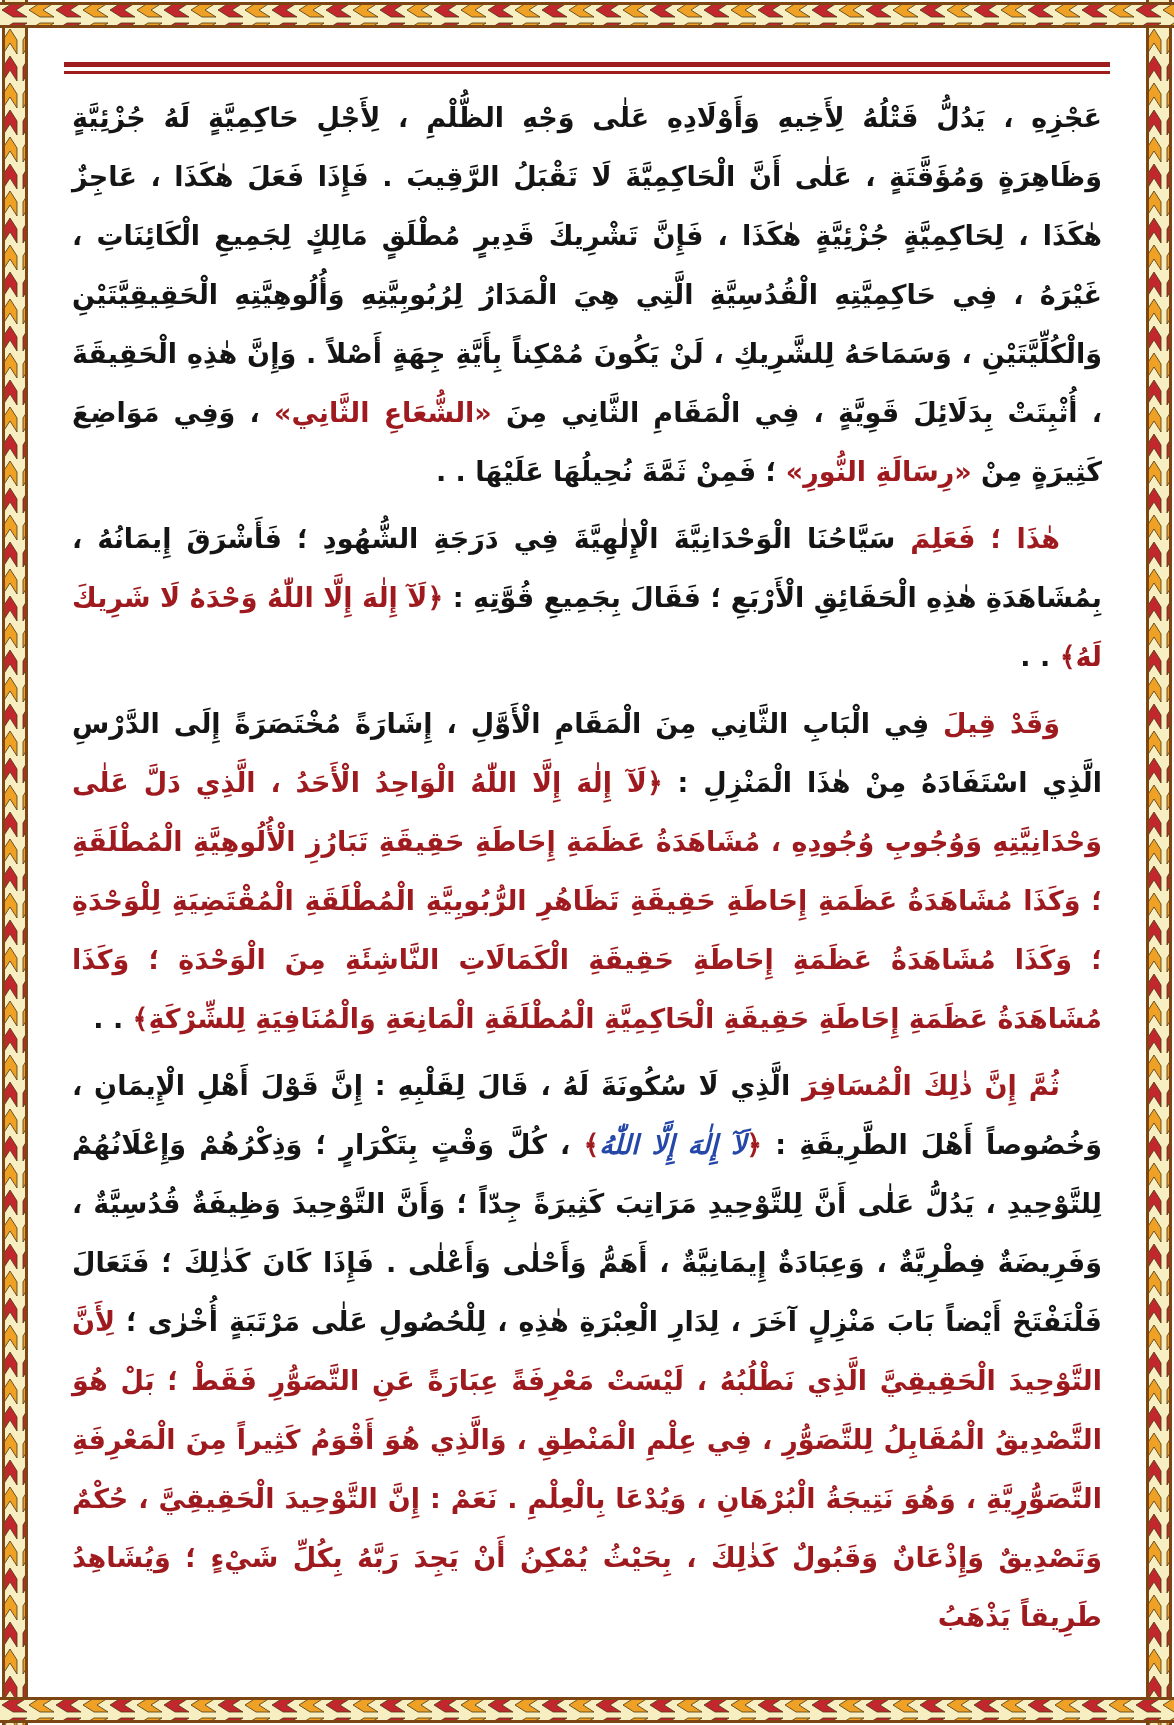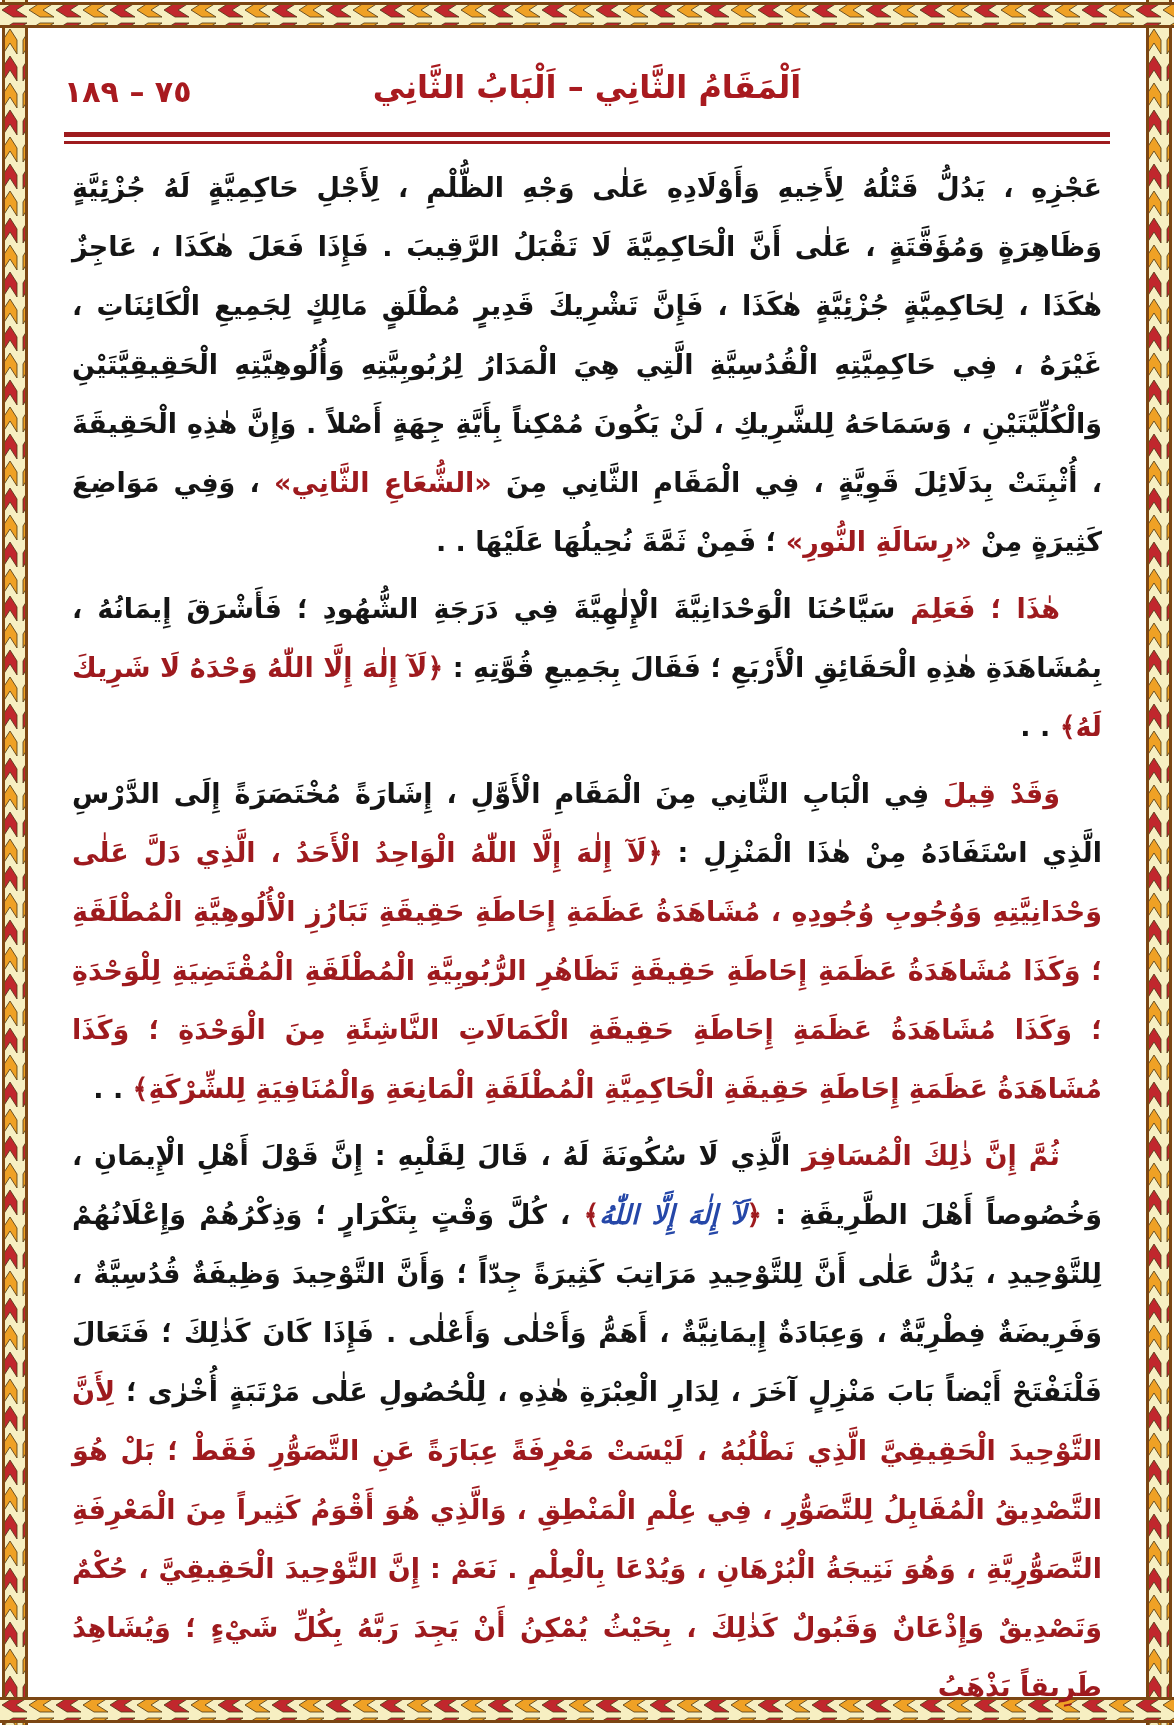--- a/index.html
+++ b/index.html
@@ -117,24 +117,20 @@
         <polygon points="2,10 13,3 27,3 16,10 27,17 13,17" class="br-red" stroke="#4a3410" stroke-width="0.8"></polygon>
         <polygon points="29,10 40,3 54,3 43,10 54,17 40,17" class="br-gold" stroke="#4a3410" stroke-width="0.8"></polygon>
       </pattern>
     </defs>
     <rect x="0" y="2" width="1174" height="3" class="br-brown"></rect>
     <rect x="0" y="5" width="1174" height="20" fill="url(#chainH2)"></rect>
     <rect x="0" y="25" width="1174" height="3" class="br-brown"></rect>
   </svg>
 
   <div class="content">
-    <div class="header-row">
-      <div class="page-number">٧٥ – ١٨٩</div>
-      <div class="page-title">اَلْمَقَامُ الثَّانِي – اَلْبَابُ الثَّانِي</div>
-    </div>
     <div class="header-rule"></div>
     <div class="body-text">
         <p class="para"><span class="seg-k">عَجْزِهِ ، يَدُلُّ قَتْلُهُ لِأَخِيهِ وَأَوْلَادِهِ عَلٰى وَجْهِ الظُّلْمِ ، لِأَجْلِ حَاكِمِيَّةٍ لَهُ جُزْئِيَّةٍ وَظَاهِرَةٍ وَمُؤَقَّتَةٍ ، عَلٰى أَنَّ الْحَاكِمِيَّةَ لَا تَقْبَلُ الرَّقِيبَ . فَإِذَا فَعَلَ هٰكَذَا ، عَاجِزٌ هٰكَذَا ، لِحَاكِمِيَّةٍ جُزْئِيَّةٍ هٰكَذَا ، فَإِنَّ تَشْرِيكَ قَدِيرٍ مُطْلَقٍ مَالِكٍ لِجَمِيعِ الْكَائِنَاتِ ، غَيْرَهُ ، فِي حَاكِمِيَّتِهِ الْقُدُسِيَّةِ الَّتِي هِيَ الْمَدَارُ لِرُبُوبِيَّتِهِ وَأُلُوهِيَّتِهِ الْحَقِيقِيَّتَيْنِ وَالْكُلِّيَّتَيْنِ ، وَسَمَاحَهُ لِلشَّرِيكِ ، لَنْ يَكُونَ مُمْكِناً بِأَيَّةِ جِهَةٍ أَصْلاً . وَإِنَّ هٰذِهِ الْحَقِيقَةَ ، أُثْبِتَتْ بِدَلَائِلَ قَوِيَّةٍ ، فِي الْمَقَامِ الثَّانِي مِنَ </span><span class="seg-r">«الشُّعَاعِ الثَّانِي»</span><span class="seg-k"> ، وَفِي مَوَاضِعَ كَثِيرَةٍ مِنْ </span><span class="seg-r">«رِسَالَةِ النُّورِ»</span><span class="seg-k"> ؛ فَمِنْ ثَمَّةَ نُحِيلُهَا عَلَيْهَا . .</span></p>
         <p class="para indent"><span class="seg-r">هٰذَا ؛ فَعَلِمَ </span><span class="seg-k">سَيَّاحُنَا الْوَحْدَانِيَّةَ الْإِلٰهِيَّةَ فِي دَرَجَةِ الشُّهُودِ ؛ فَأَشْرَقَ إِيمَانُهُ ، بِمُشَاهَدَةِ هٰذِهِ الْحَقَائِقِ الْأَرْبَعِ ؛ فَقَالَ بِجَمِيعِ قُوَّتِهِ : </span><span class="seg-r">﴿لَآ إِلٰهَ إِلَّا اللّٰهُ وَحْدَهُ لَا شَرِيكَ لَهُ﴾</span><span class="seg-k"> . .</span></p>
         <p class="para indent"><span class="seg-r">وَقَدْ قِيلَ </span><span class="seg-k">فِي الْبَابِ الثَّانِي مِنَ الْمَقَامِ الْأَوَّلِ ، إِشَارَةً مُخْتَصَرَةً إِلَى الدَّرْسِ الَّذِي اسْتَفَادَهُ مِنْ هٰذَا الْمَنْزِلِ : </span><span class="seg-r">﴿لَآ إِلٰهَ إِلَّا اللّٰهُ الْوَاحِدُ الْأَحَدُ ، الَّذِي دَلَّ عَلٰى وَحْدَانِيَّتِهِ وَوُجُوبِ وُجُودِهِ ، مُشَاهَدَةُ عَظَمَةِ إِحَاطَةِ حَقِيقَةِ تَبَارُزِ الْأُلُوهِيَّةِ الْمُطْلَقَةِ ؛ وَكَذَا مُشَاهَدَةُ عَظَمَةِ إِحَاطَةِ حَقِيقَةِ تَظَاهُرِ الرُّبُوبِيَّةِ الْمُطْلَقَةِ الْمُقْتَضِيَةِ لِلْوَحْدَةِ ؛ وَكَذَا مُشَاهَدَةُ عَظَمَةِ إِحَاطَةِ حَقِيقَةِ الْكَمَالَاتِ النَّاشِئَةِ مِنَ الْوَحْدَةِ ؛ وَكَذَا مُشَاهَدَةُ عَظَمَةِ إِحَاطَةِ حَقِيقَةِ الْحَاكِمِيَّةِ الْمُطْلَقَةِ الْمَانِعَةِ وَالْمُنَافِيَةِ لِلشِّرْكَةِ﴾</span><span class="seg-k"> . .</span></p>
         <p class="para indent"><span class="seg-r">ثُمَّ إِنَّ ذٰلِكَ الْمُسَافِرَ </span><span class="seg-k">الَّذِي لَا سُكُونَةَ لَهُ ، قَالَ لِقَلْبِهِ : إِنَّ قَوْلَ أَهْلِ الْإِيمَانِ ، وَخُصُوصاً أَهْلَ الطَّرِيقَةِ : </span><span class="seg-r">﴿</span><span class="seg-b">لَآ إِلٰهَ إِلَّا اللّٰهُ</span><span class="seg-r">﴾</span><span class="seg-k"> ، كُلَّ وَقْتٍ بِتَكْرَارٍ ؛ وَذِكْرُهُمْ وَإِعْلَانُهُمْ لِلتَّوْحِيدِ ، يَدُلُّ عَلٰى أَنَّ لِلتَّوْحِيدِ مَرَاتِبَ كَثِيرَةً جِدّاً ؛ وَأَنَّ التَّوْحِيدَ وَظِيفَةٌ قُدُسِيَّةٌ ، وَفَرِيضَةٌ فِطْرِيَّةٌ ، وَعِبَادَةٌ إِيمَانِيَّةٌ ، أَهَمُّ وَأَحْلٰى وَأَعْلٰى . فَإِذَا كَانَ كَذٰلِكَ ؛ فَتَعَالَ فَلْنَفْتَحْ أَيْضاً بَابَ مَنْزِلٍ آخَرَ ، لِدَارِ الْعِبْرَةِ هٰذِهِ ، لِلْحُصُولِ عَلٰى مَرْتَبَةٍ أُخْرٰى ؛ </span><span class="seg-r">لِأَنَّ التَّوْحِيدَ الْحَقِيقِيَّ الَّذِي نَطْلُبُهُ ، لَيْسَتْ مَعْرِفَةً عِبَارَةً عَنِ التَّصَوُّرِ فَقَطْ ؛ بَلْ هُوَ التَّصْدِيقُ الْمُقَابِلُ لِلتَّصَوُّرِ ، فِي عِلْمِ الْمَنْطِقِ ، وَالَّذِي هُوَ أَقْوَمُ كَثِيراً مِنَ الْمَعْرِفَةِ التَّصَوُّرِيَّةِ ، وَهُوَ نَتِيجَةُ الْبُرْهَانِ ، وَيُدْعَا بِالْعِلْمِ . نَعَمْ : إِنَّ التَّوْحِيدَ الْحَقِيقِيَّ ، حُكْمٌ وَتَصْدِيقٌ وَإِذْعَانٌ وَقَبُولٌ كَذٰلِكَ ، بِحَيْثُ يُمْكِنُ أَنْ يَجِدَ رَبَّهُ بِكُلِّ شَيْءٍ ؛ وَيُشَاهِدُ طَرِيقاً يَذْهَبُ</span></p>
       </div>
   </div>
 
 </div>

